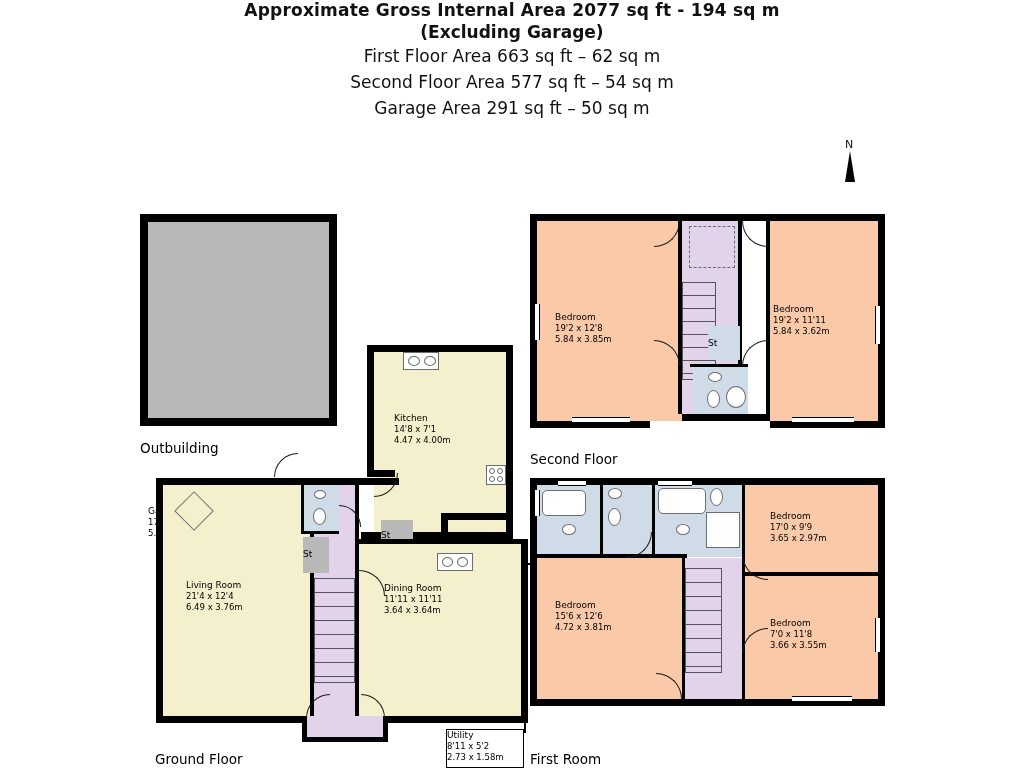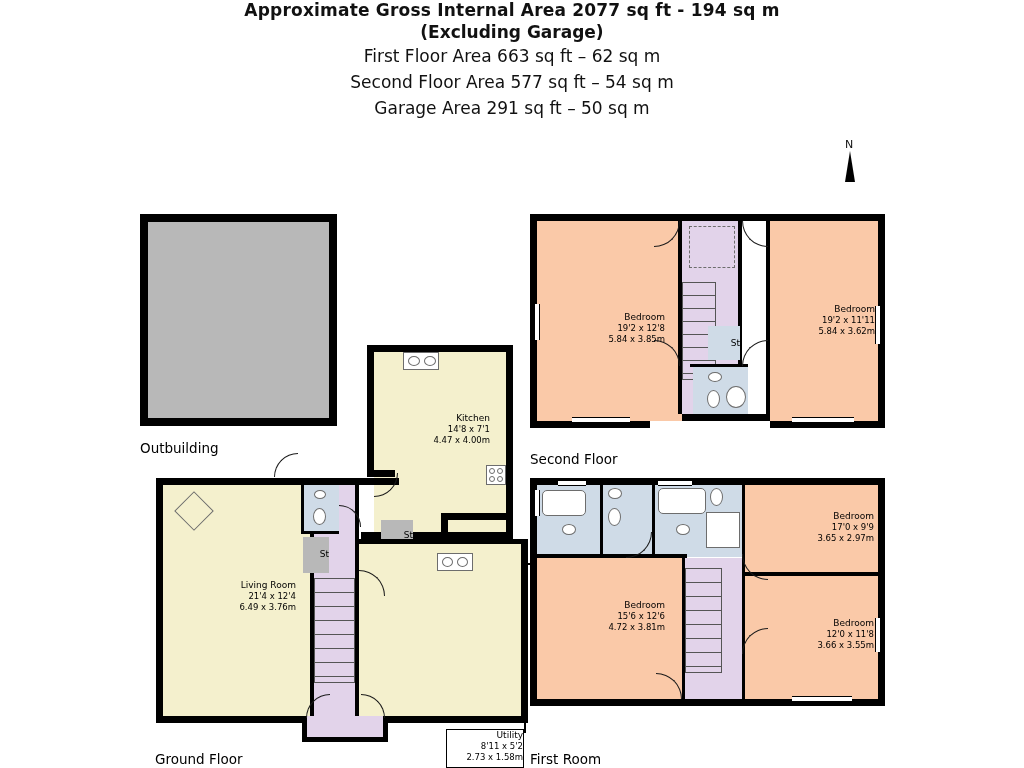--- a/index.html
+++ b/index.html
@@ -78,21 +78,21 @@
     box-sizing: border-box;
   }
   .fill-yellow { background: #f4f0cd; }
   .fill-peach  { background: #fac9a8; }
   .fill-purple { background: #e2d3ea; }
   .fill-blue   { background: #cfdbe7; }
   .fill-gray   { background: #b8b8b8; }
 
   .label {
     position: absolute;
-    text-align: right;
+    text-align: left;
     font-size: 8.5px;
     line-height: 11px;
     color: #000;
     white-space: nowrap;
   }
   .label .nm { font-size: 9px; }
 
   .floor-title {
     position: absolute;
     font-size: 13.5px;
@@ -259,20 +259,25 @@
   <div class="label" style="left:147px;top:204px;width:26px;">
     <span class="nm">St</span>
   </div>
   <div class="room fill-gray" style="left:225px;top:175px;width:32px;height:32px;"></div>
   <div class="label" style="left:225px;top:185px;width:32px;">
     <span class="nm">St</span>
   </div>
 
   <div class="room fill-yellow" style="left:203px;top:194px;width:162px;height:177px;"></div>
   <div class="wall" style="left:203px;top:194px;width:162px;height:5px;"></div>
+  <div class="label" style="left:228px;top:238px;width:112px;">
+    <span class="nm">Dining Room</span><br>
+    <span>11'11 x 11'11</span><br>
+    <span>3.64 x 3.64m</span>
+  </div>
 
   <div class="fixture fx-rect" style="left:281px;top:208px;width:36px;height:18px;"></div>
   <div class="fx-oval" style="left:286px;top:212px;width:11px;height:10px;"></div>
   <div class="fx-oval" style="left:301px;top:212px;width:11px;height:10px;"></div>
 
   <div class="room fill-purple" style="left:146px;top:371px;width:86px;height:26px;"></div>
   <div class="wall" style="left:146px;top:371px;width:5px;height:26px;"></div>
   <div class="wall" style="left:227px;top:371px;width:5px;height:26px;"></div>
   <div class="wall" style="left:146px;top:392px;width:86px;height:5px;"></div>
 
@@ -384,21 +389,21 @@
   <div class="label" style="left:240px;top:33px;width:104px;">
     <span class="nm">Bedroom</span><br>
     <span>17'0 x 9'9</span><br>
     <span>3.65 x 2.97m</span>
   </div>
 
   <div class="room fill-peach" style="left:215px;top:98px;width:133px;height:123px;"></div>
   <div class="wall" style="left:212px;top:98px;width:3px;height:123px;"></div>
   <div class="label" style="left:240px;top:140px;width:104px;">
     <span class="nm">Bedroom</span><br>
-    <span>12'0 x 11'8</span><br>
+    <span>7'0 x 11'8</span><br>
     <span>3.66 x 3.55m</span>
   </div>
 
   <div class="room fill-peach" style="left:7px;top:80px;width:145px;height:141px;"></div>
   <div class="label" style="left:25px;top:122px;width:110px;">
     <span class="nm">Bedroom</span><br>
     <span>15'6 x 12'6</span><br>
     <span>4.72 x 3.81m</span>
   </div>
 

